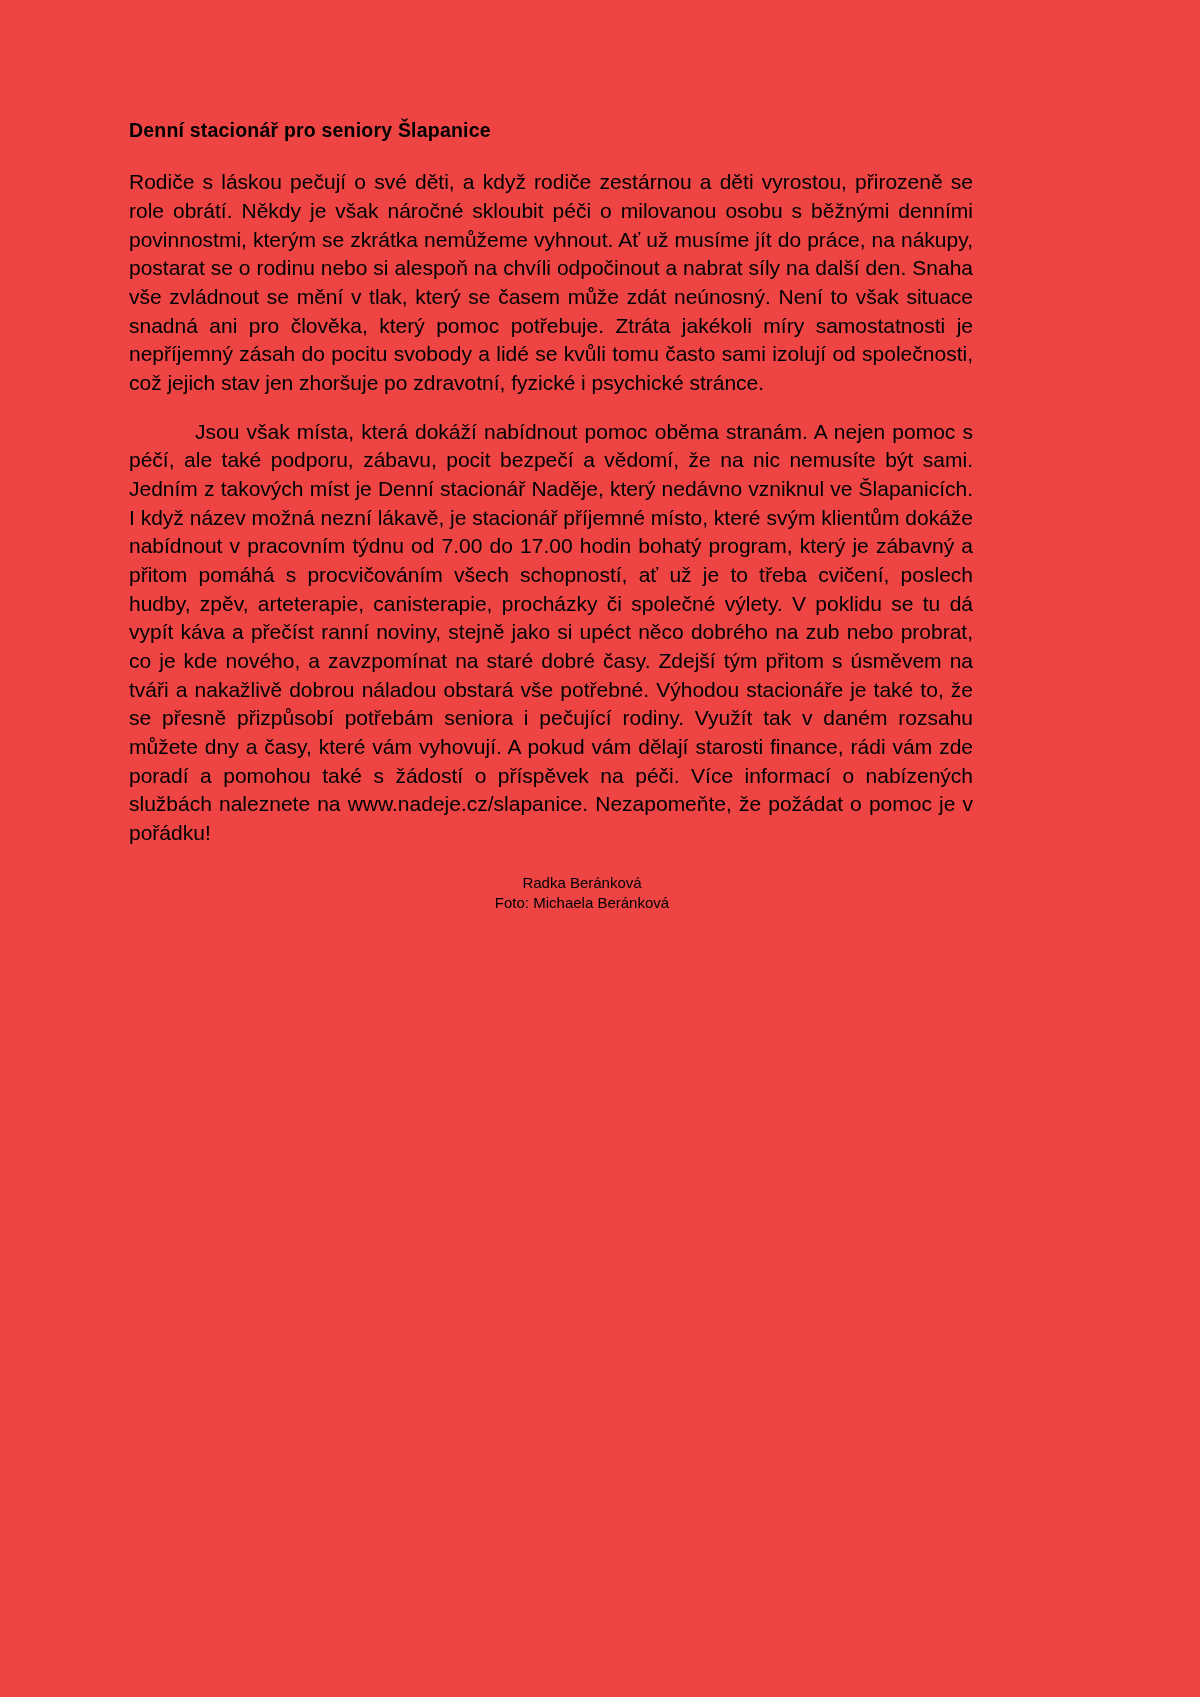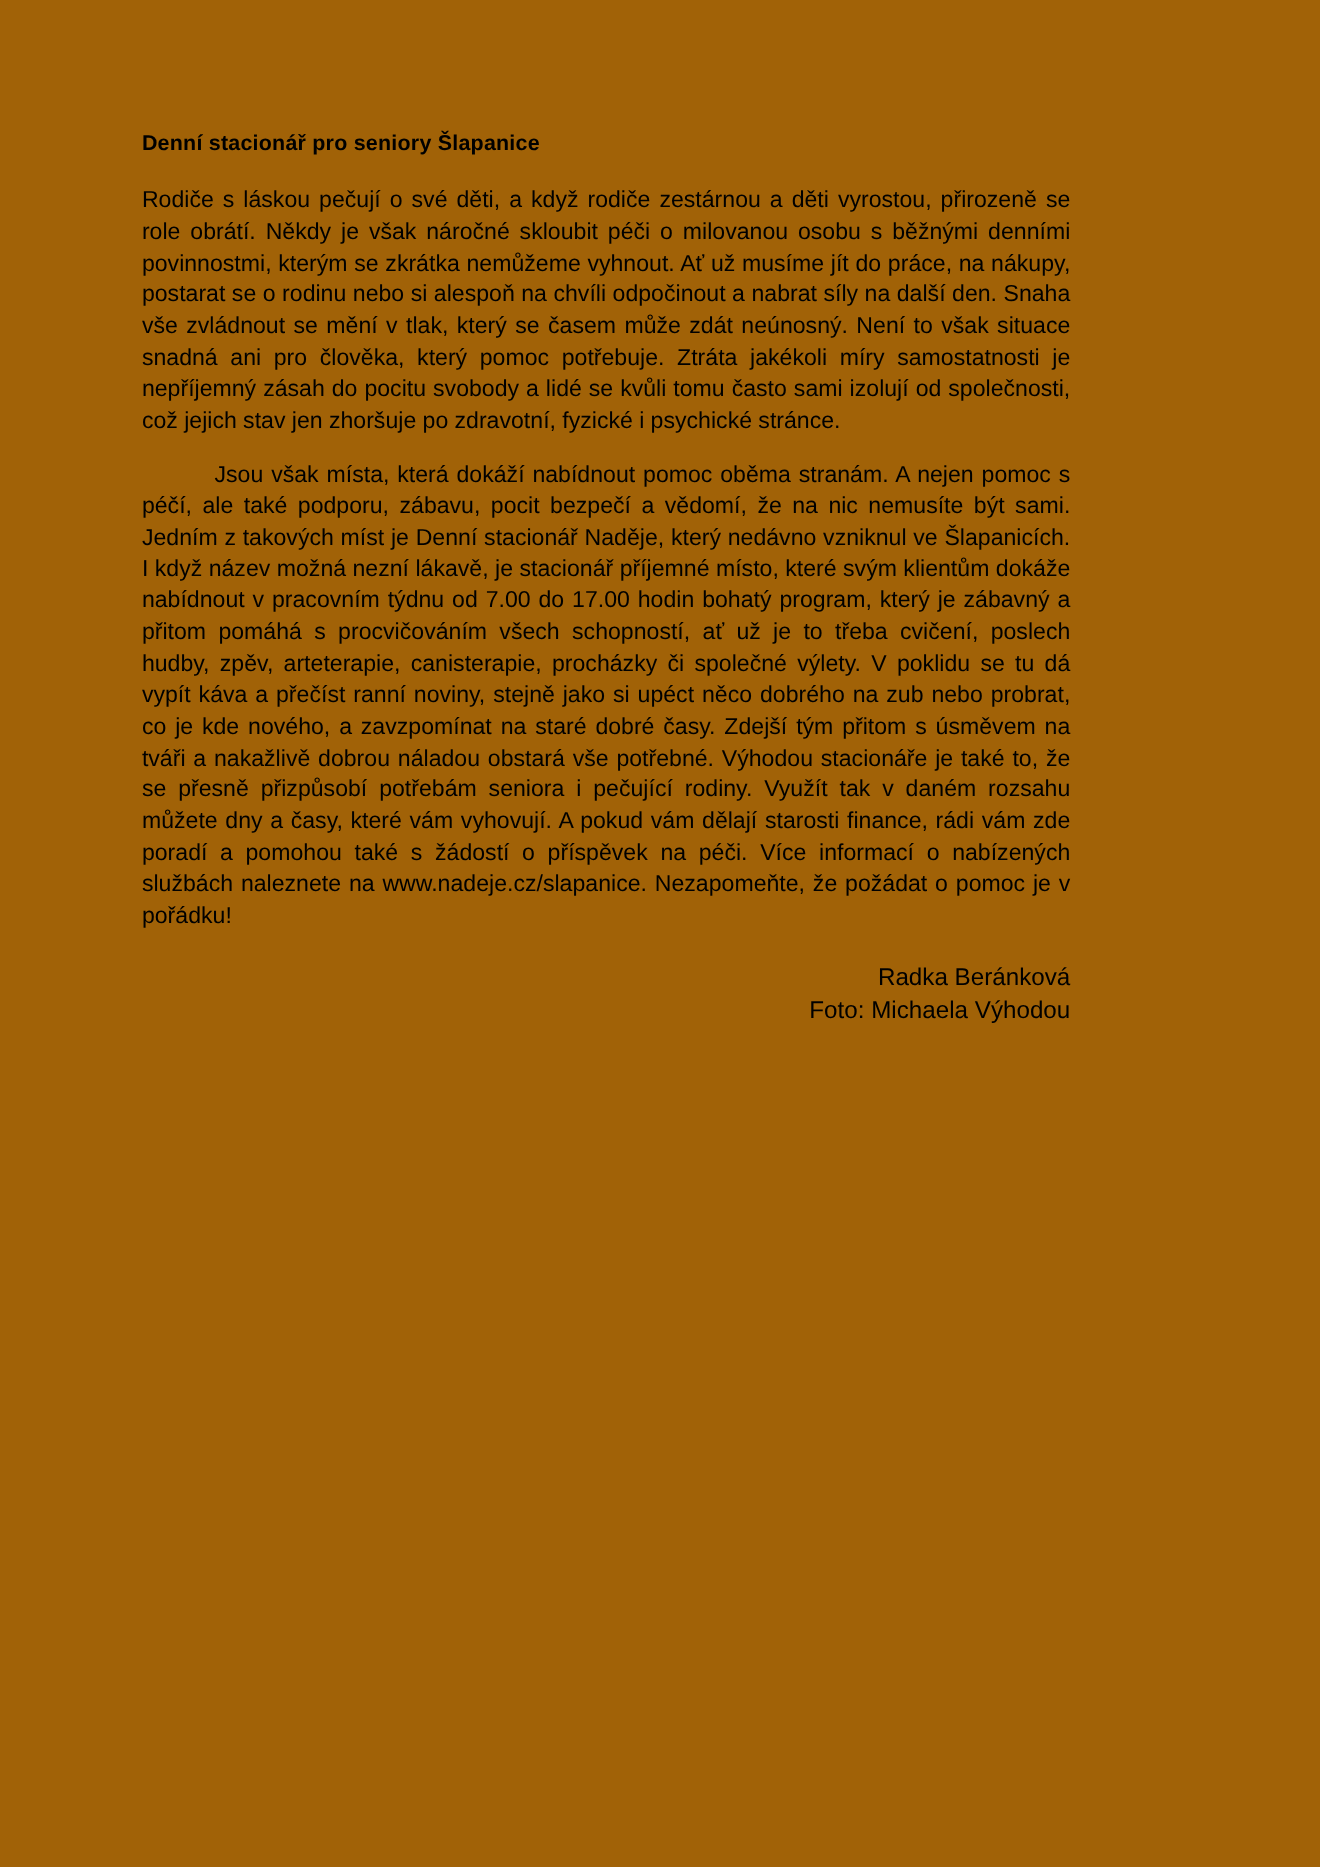--- a/index.html
+++ b/index.html
@@ -10,21 +10,21 @@
   }
   body {
     font-family: "Liberation Sans", sans-serif;
     color: #000000;
   }
   .page {
     position: relative;
     width: 1200px;
     height: 1697px;
     margin: 0 auto;
-    background: #a16207;
+    background: #ef4444;
     box-sizing: border-box;
     overflow: hidden;
   }
   .doc-body {
     position: absolute;
     left: 129px;
     top: 118px;
     width: 844px;
   }
   .doc-title {
@@ -44,39 +44,39 @@
     hyphens: none;
     word-spacing: -0.1px;
   }
   .para.indented {
     text-indent: 66px;
     margin-top: 20px;
   }
   .signature {
     margin-top: 26px;
     margin-left: 62px;
-    font-size: 22px;
+    font-size: 15px;
     line-height: 1.32;
-    text-align: right;
+    text-align: center;
   }
   .signature div {
     white-space: pre;
   }
 </style>
 </head>
 <body>
 
 <div class="page">
   <div class="doc-body">
 
     <h1 class="doc-title">Denní stacionář pro seniory Šlapanice</h1>
 
     <p class="para">Rodiče s láskou pečují o své děti, a když rodiče zestárnou a děti vyrostou, přirozeně se role obrátí. Někdy je však náročné skloubit péči o milovanou osobu s běžnými denními povinnostmi, kterým se zkrátka nemůžeme vyhnout. Ať už musíme jít do práce, na nákupy, postarat se o rodinu nebo si alespoň na chvíli odpočinout a nabrat síly na další den. Snaha vše zvládnout se mění v tlak, který se časem může zdát neúnosný. Není to však situace snadná ani pro člověka, který pomoc potřebuje. Ztráta jakékoli míry samostatnosti je nepříjemný zásah do pocitu svobody a lidé se kvůli tomu často sami izolují od společnosti, což jejich stav jen zhoršuje po zdravotní, fyzické i psychické stránce.</p>
 
     <p class="para indented">Jsou však místa, která dokáží nabídnout pomoc oběma stranám. A nejen pomoc s péčí, ale také podporu, zábavu, pocit bezpečí a vědomí, že na nic nemusíte být sami. Jedním z takových míst je Denní stacionář Naděje, který nedávno vzniknul ve Šlapanicích. I když název možná nezní lákavě, je stacionář příjemné místo, které svým klientům dokáže nabídnout v pracovním týdnu od 7.00 do 17.00 hodin bohatý program, který je zábavný a přitom pomáhá s procvičováním všech schopností, ať už je to třeba cvičení, poslech hudby, zpěv, arteterapie, canisterapie, procházky či společné výlety. V poklidu se tu dá vypít káva a přečíst ranní noviny, stejně jako si upéct něco dobrého na zub nebo probrat, co je kde nového, a zavzpomínat na staré dobré časy. Zdejší tým přitom s úsměvem na tváři a nakažlivě dobrou náladou obstará vše potřebné. Výhodou stacionáře je také to, že se přesně přizpůsobí potřebám seniora i pečující rodiny. Využít tak v daném rozsahu můžete dny a časy, které vám vyhovují. A pokud vám dělají starosti finance, rádi vám zde poradí a pomohou také s žádostí o příspěvek na péči. Více informací o nabízených službách naleznete na www.nadeje.cz/slapanice. Nezapomeňte, že požádat o pomoc je v pořádku!</p>
 
     <div class="signature">
       <div>Radka Beránková</div>
-      <div>Foto: Michaela Výhodou</div>
+      <div>Foto: Michaela Beránková</div>
     </div>
 
   </div>
 </div>
 
 </body></html>

